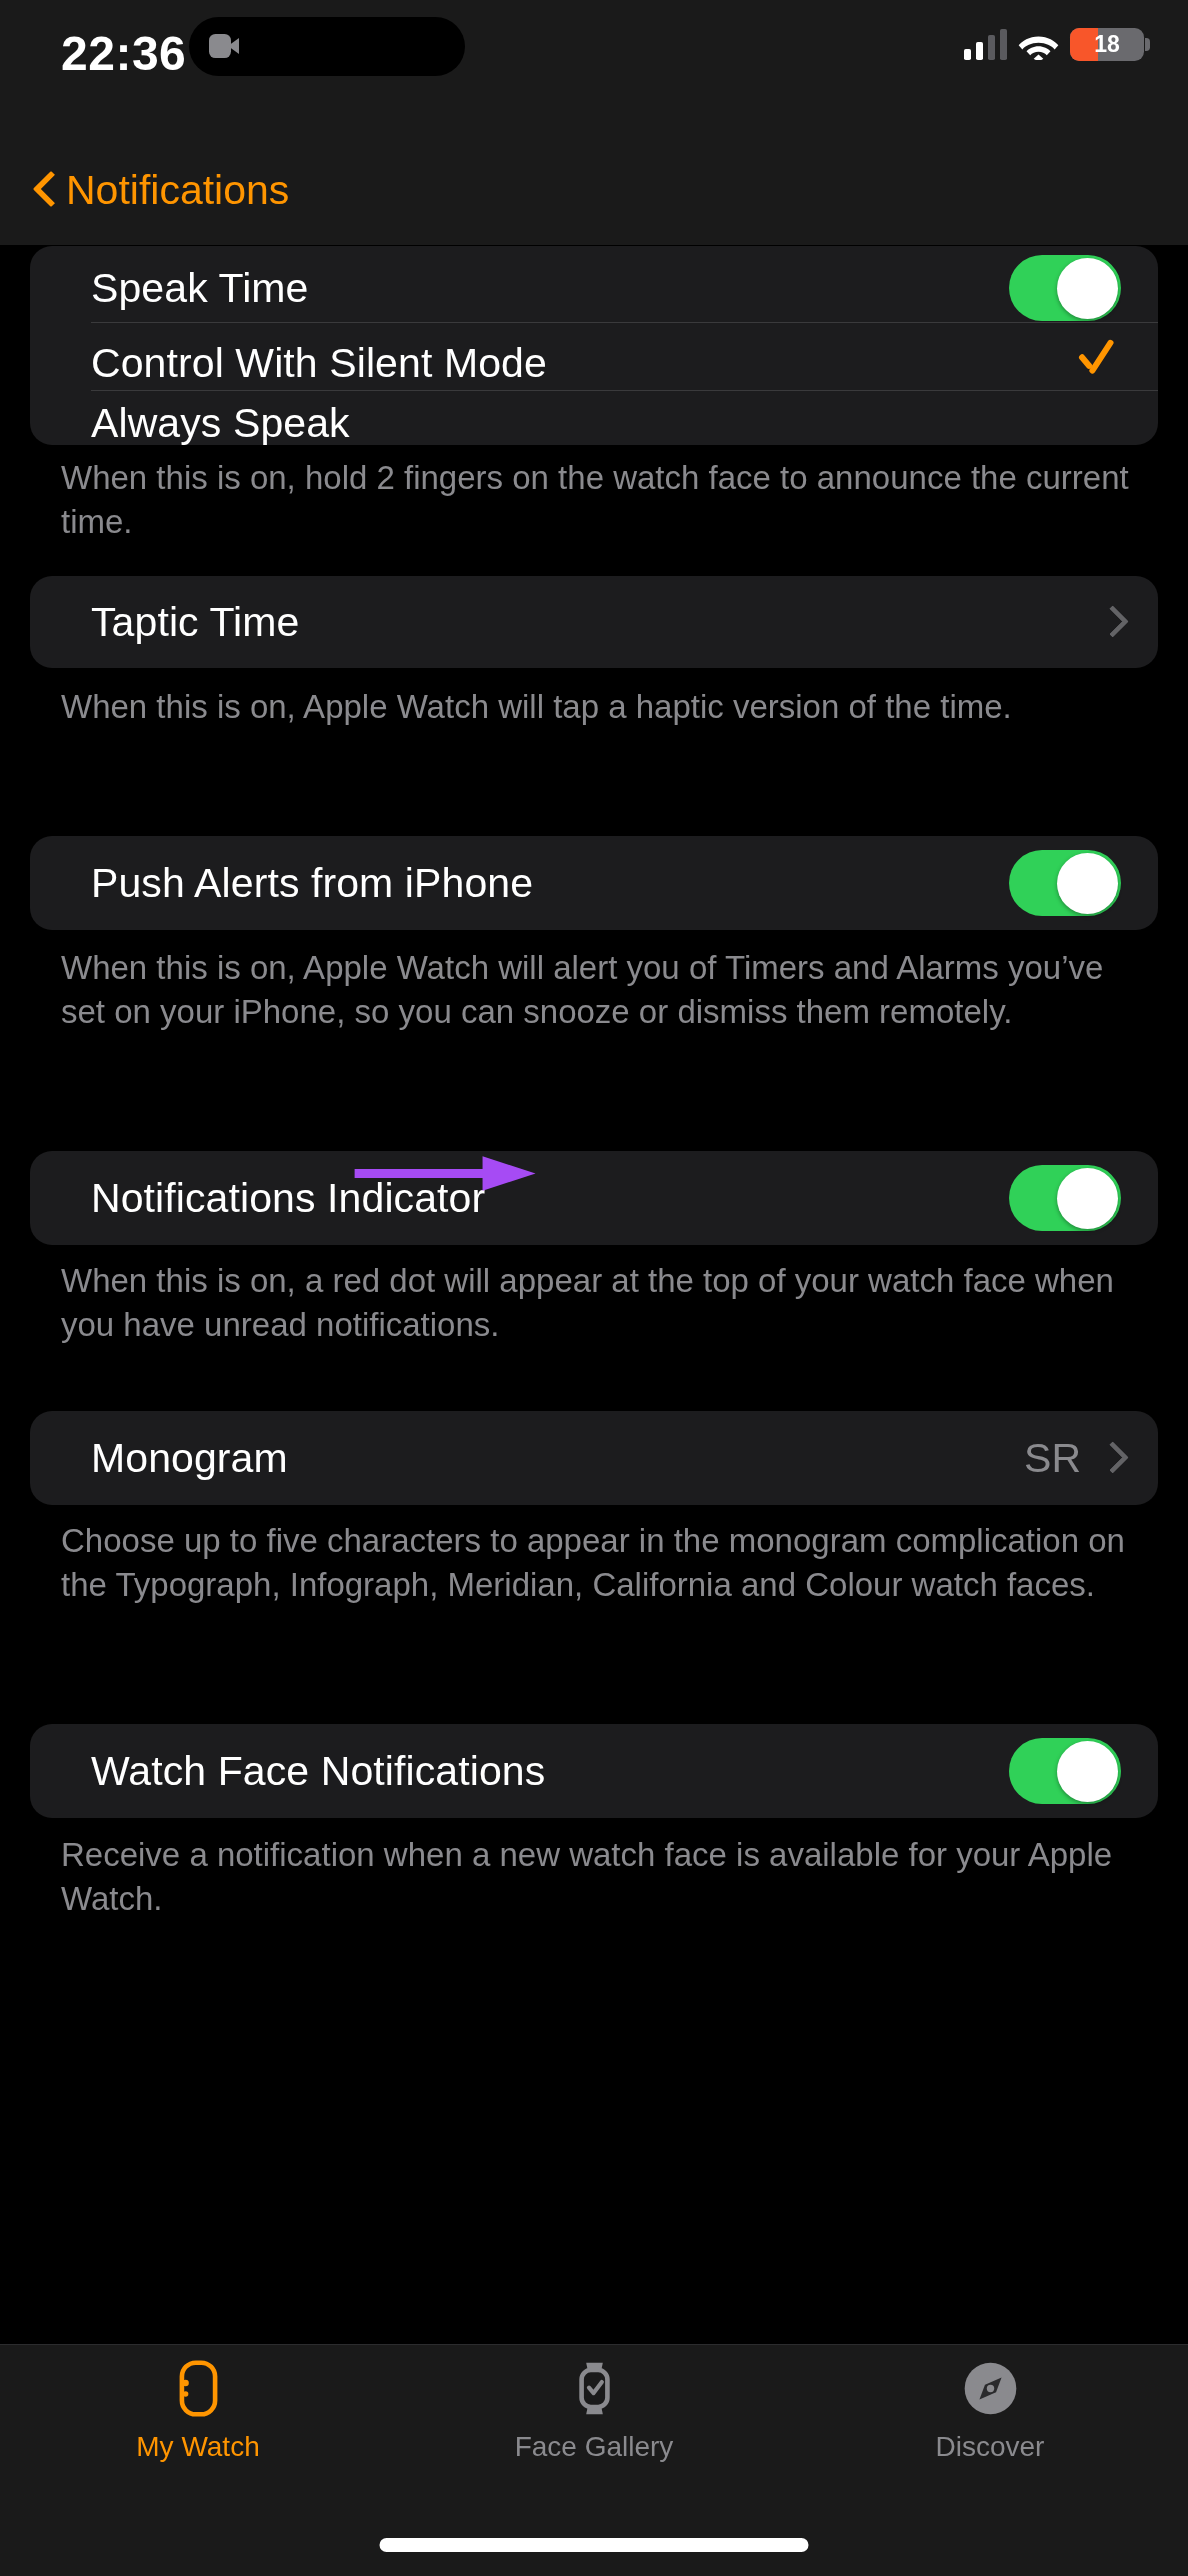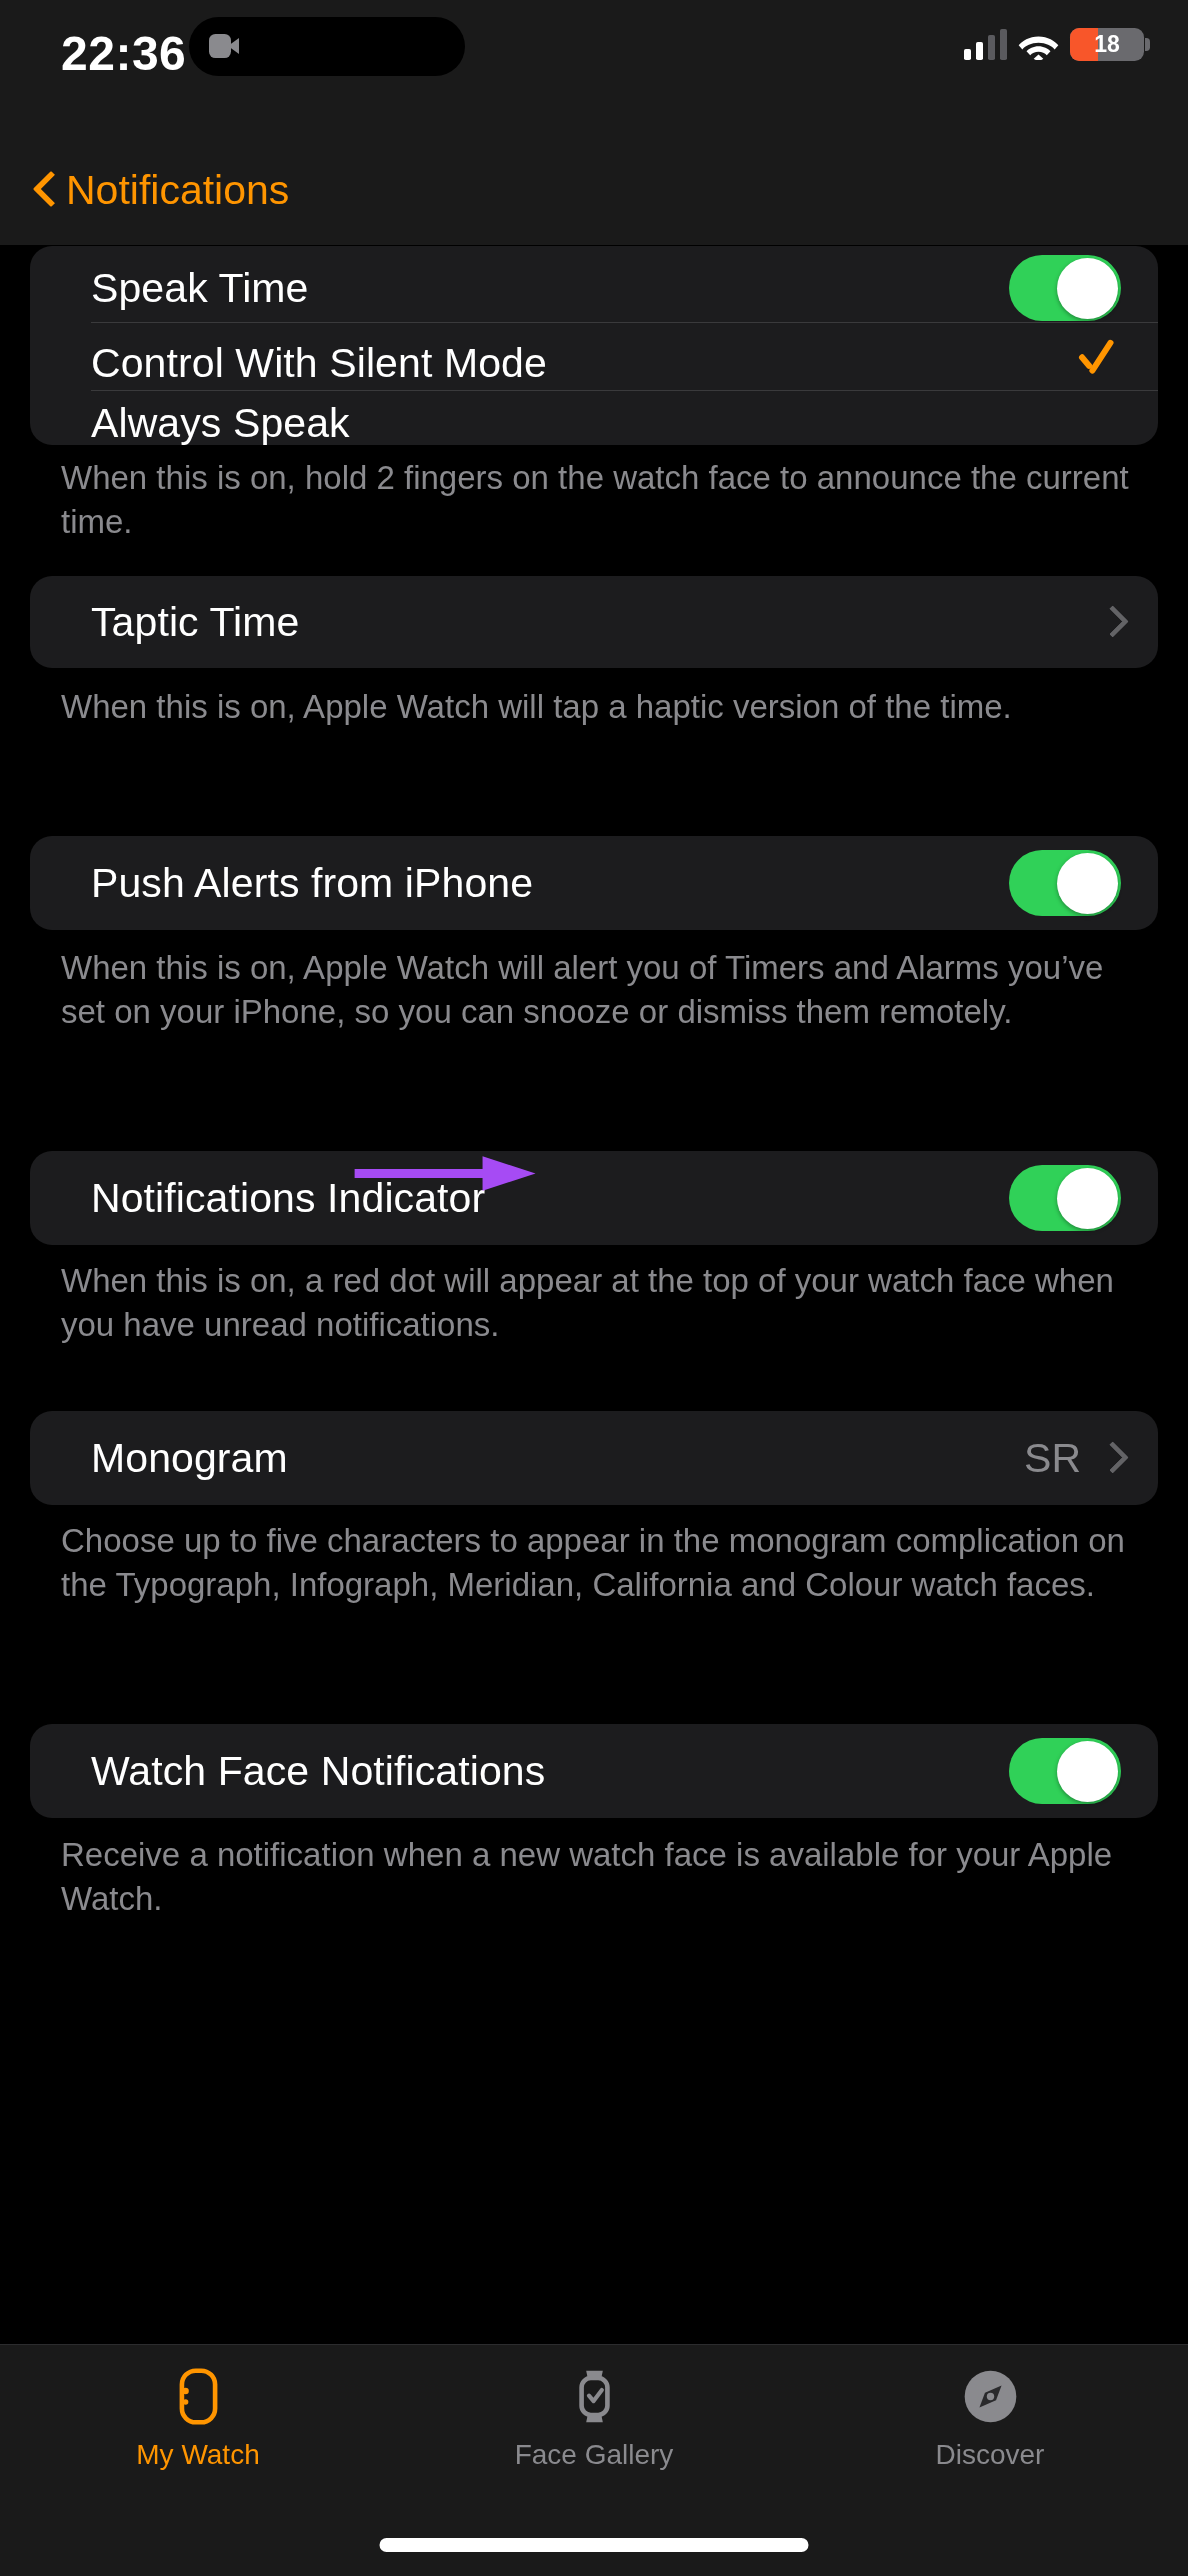--- a/index.html
+++ b/index.html
@@ -161,21 +161,21 @@
   .annot-arrow {
     position:absolute; left:354px; top:1147px;
     width:184px; height:53px; pointer-events:none;
   }
 
   
   .tabbar {
     position:absolute; left:0; bottom:0; width:1188px; height:232px;
     background:#1A1A1A; border-top:0.9px solid #2C2C2E;
   }
-  .tabs { display:flex; width:100%; padding-top:22px; }
+  .tabs { display:flex; width:100%; padding-top:14px; }
   .tab { flex:1; display:flex; flex-direction:column; align-items:center; gap:13px; }
   .tab .ico { width:59px; height:59px; position:relative; }
   .tab .tlabel { font-size:28px; font-weight:400; }
   .tab.active .tlabel { color:#FF9500; }
   .tab .tlabel { color:#8A8A8E; }
   .home-indicator {
     position:absolute; left:50%; transform:translateX(-50%); bottom:24px;
     width:429px; height:14px; background:#fff; border-radius:7.4px;
   }
 </style>

